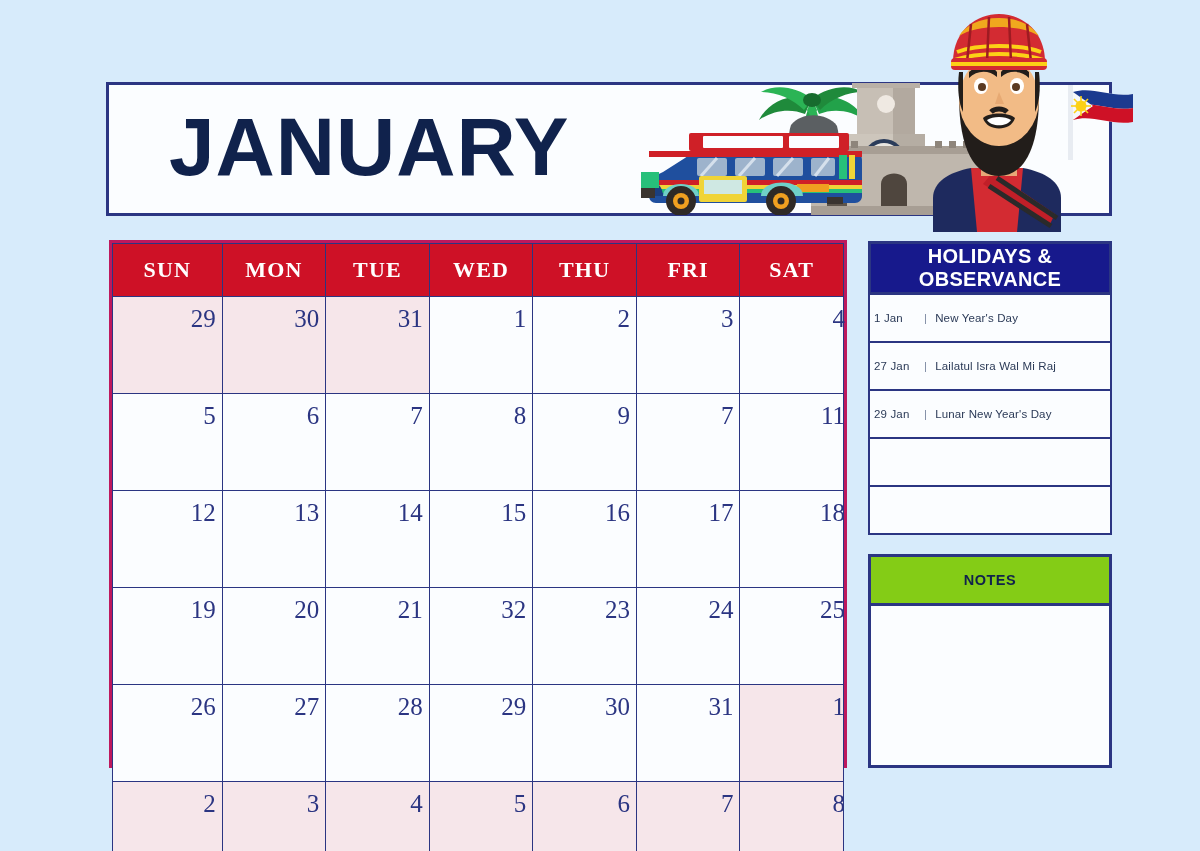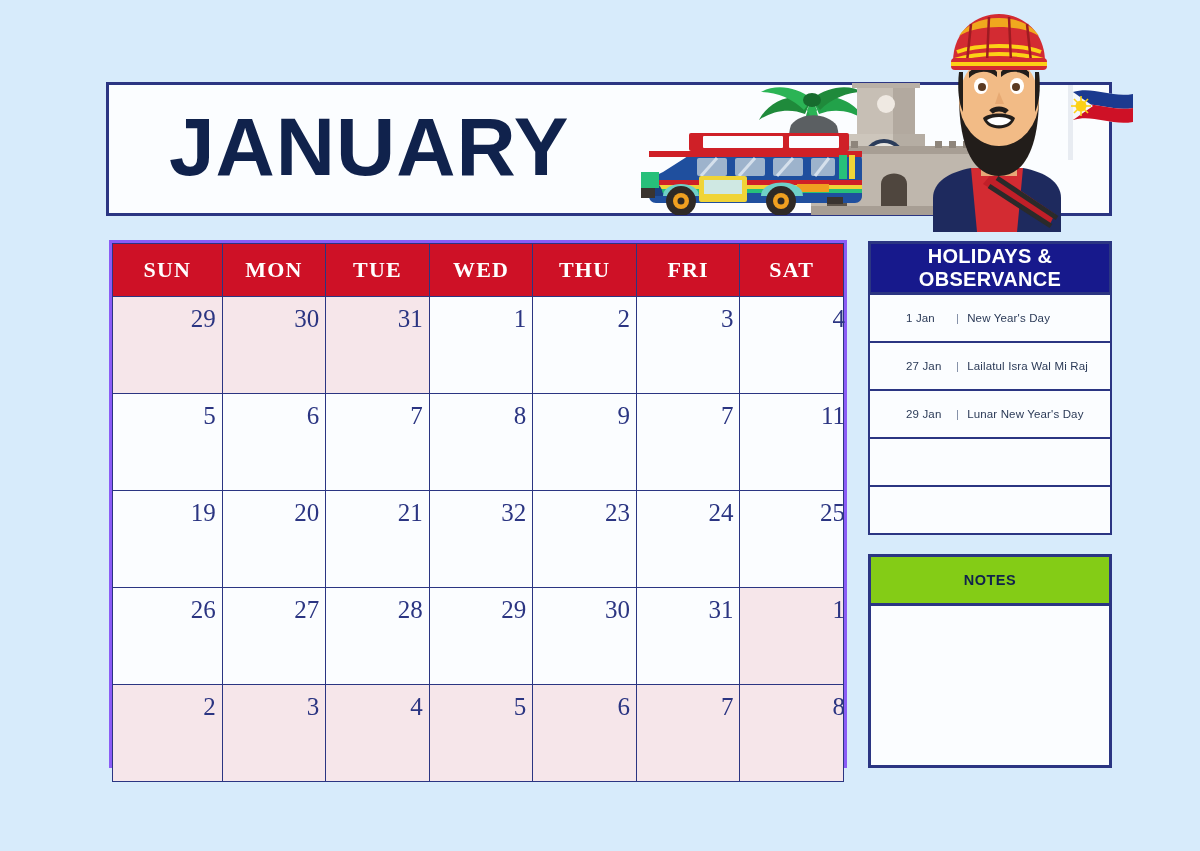--- a/index.html
+++ b/index.html
@@ -58,21 +58,21 @@
     pointer-events: none;
   }
 
   
   #calendar-grid {
     position: absolute;
     left: 98px;
     top: 240px;
     width: 738px;
     height: 528px;
-    border: 3px solid #8b5cf6;
+    border: 3px solid #be185d;
     box-sizing: border-box;
     background: #eab308;
   }
   table.cal {
     border-collapse: collapse;
     width: 100%;
     height: 100%;
     table-layout: fixed;
   }
   table.cal th {
@@ -146,21 +146,21 @@
   }
   .holiday-row {
     box-sizing: border-box;
     width: 100%;
     height: 48px;
     background: #fbfdff;
     border: 2px solid #2b3582;
     border-top: none;
     display: flex;
     align-items: center;
-    padding-left: 36px;
+    padding-left: 4px;
     font-size: 11.5px;
     color: #2b3a57;
     letter-spacing: 0.15px;
     white-space: nowrap;
   }
   .h-date {
     display: inline-block;
     min-width: 46px;
   }
   .h-sep {
@@ -441,20 +441,43 @@
             </td>
             <td class="fri">
               <span class="daynum">7</span>
             </td>
             <td class="sat">
               <span class="daynum">11</span>
             </td>
           </tr>
           <tr>
             <td class="sun">
+              <span class="daynum">12</span>
+            </td>
+            <td class="mon">
+              <span class="daynum">13</span>
+            </td>
+            <td class="tue">
+              <span class="daynum">14</span>
+            </td>
+            <td class="wed">
+              <span class="daynum">15</span>
+            </td>
+            <td class="thu">
+              <span class="daynum">16</span>
+            </td>
+            <td class="fri">
+              <span class="daynum">17</span>
+            </td>
+            <td class="sat">
+              <span class="daynum">18</span>
+            </td>
+          </tr>
+          <tr>
+            <td class="sun">
               <span class="daynum">19</span>
             </td>
             <td class="mon">
               <span class="daynum">20</span>
             </td>
             <td class="tue">
               <span class="daynum">21</span>
             </td>
             <td class="wed">
               <span class="daynum">32</span>

